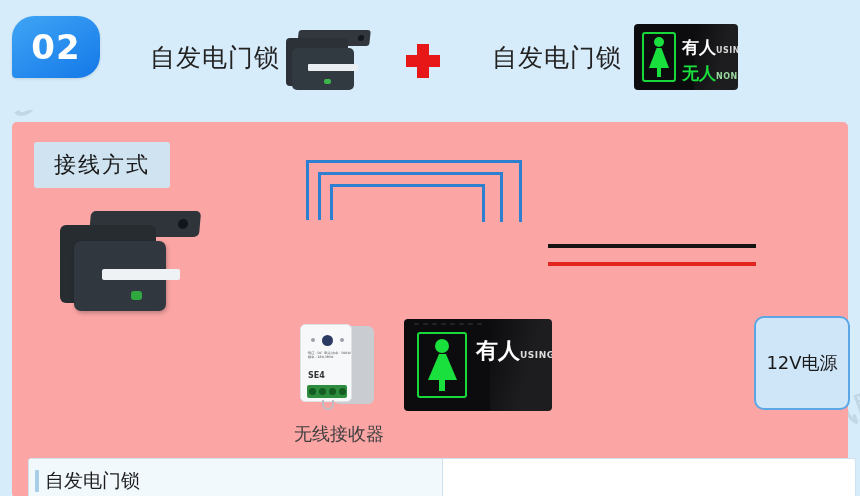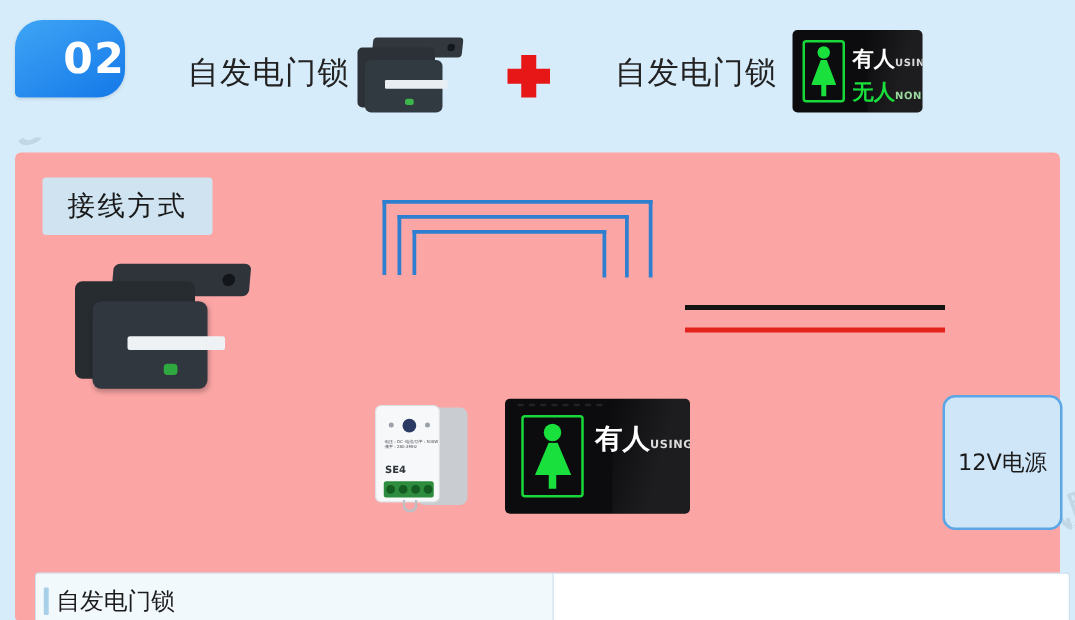--- a/index.html
+++ b/index.html
@@ -31,21 +31,21 @@
     background: #d7ecfa;
   }
   .badge {
     position: absolute; left: 12px; top: 16px; width: 88px; height: 62px;
     background: linear-gradient(150deg,#3fa5f5 0%, #1478e8 100%);
     border-radius: 22px 22px 22px 4px;
     box-shadow: 0 1px 3px rgba(0,0,0,0.12);
   }
   .badge-num {
     color: #fff; font-size: 34px; font-weight: 700;
-    line-height: 62px; text-align: right; letter-spacing: 1px;
+    line-height: 62px; text-align: center; letter-spacing: 1px;
     font-family: "DejaVu Sans", sans-serif;
   }
   .hdr-label {
     position: absolute; font-size: 25px; color: #222;
     font-family: "DejaVu Sans", sans-serif; letter-spacing: 1px;
     white-space: nowrap;
   }
   .hdr-label-1 { left: 150px; top: 41px; }
   .hdr-label-2 { left: 492px; top: 41px; }
 
@@ -221,21 +221,21 @@
     position:absolute; top:0; width:5px; height:2px; background:#3a3a3a; border-radius:1px;
   }
 
   
   .wire { position:absolute; background:#2f7fd0; }
   .wire-black { position:absolute; background:#141414; }
   .wire-red   { position:absolute; background:#e2241c; }
 
   
   .power-box {
-    position:absolute; left:742px; top:194px; width:96px; height:108px;
+    position:absolute; left:742px; top:194px; width:96px; height:94px;
     background:#cfe6f9; border:2px solid #5ba7e6; border-radius:10px;
     display:flex; align-items:center; justify-content:center;
   }
   .power-box span{
     font-size:18px; color:#1a1a1a; font-family:"DejaVu Sans", sans-serif;
     white-space:nowrap;
   }
 
   
   .tbl {
@@ -344,20 +344,21 @@
       <div class="recv-model">SE4</div>
       <div class="recv-term">
         <i></i>
           <i></i>
           <i></i>
           <i></i>
       </div>
     </div>
     <div class="recv-hook"></div>
   </div>
+  <div class="recv-label">无线接收器</div>
 
   <div class="main-sign sign">
     <div class="sign-vents">
       <i style="left:0"></i>
         <i style="left:9px"></i>
         <i style="left:18px"></i>
         <i style="left:27px"></i>
       <i style="left:36px"></i>
         <i style="left:45px"></i>
         <i style="left:54px"></i>

